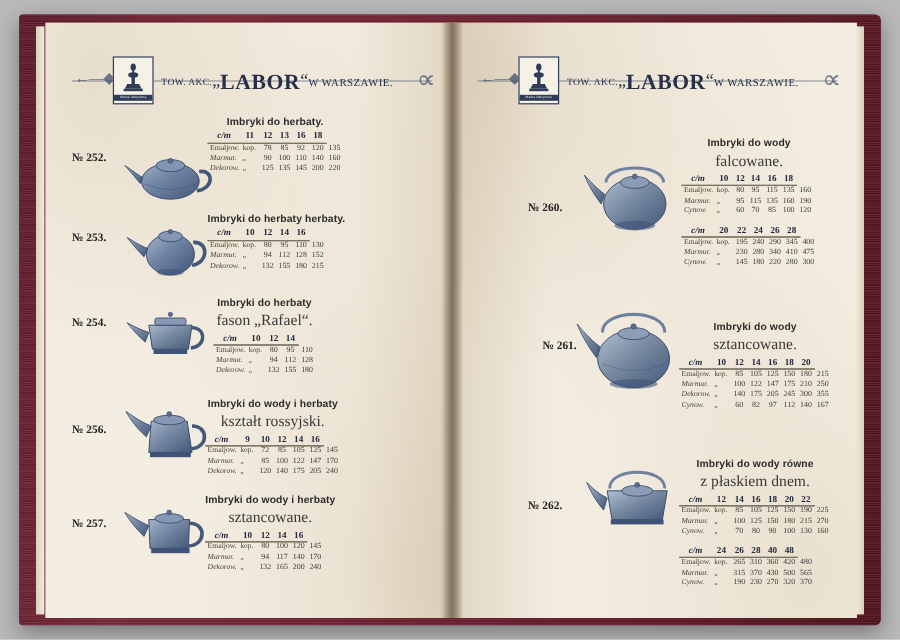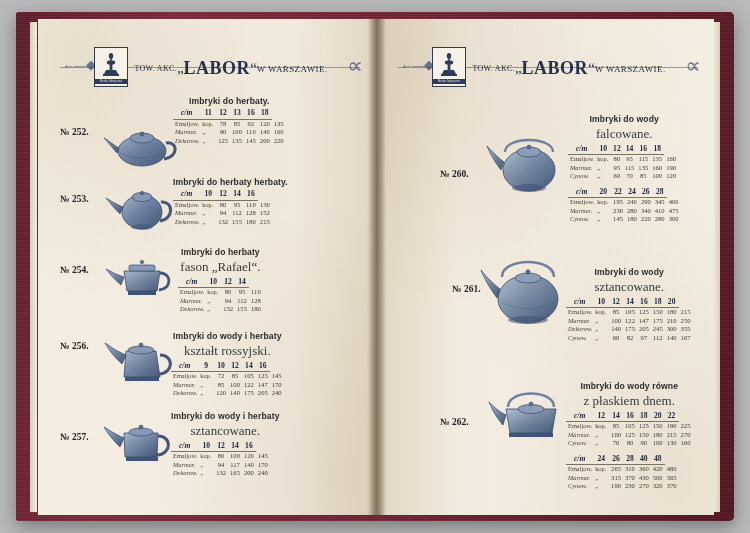--- a/index.html
+++ b/index.html
@@ -344,21 +344,21 @@
                   <td>132</td>
                   <td>155</td>
                   <td>180</td>
                   </tr>
               </tbody>
             </table>
           </div>
         </div>
 
         <div class="entry">
-          <div class="itemno" style="left:22px;top:322px;">№ 256.</div>
+          <div class="itemno" style="left:22px;top:335px;">№ 256.</div>
           <div class="illus" style="left:62px;top:310px;">
             <svg width="84" height="66" viewBox="0 0 84 66">
               <defs>
                   <linearGradient id="gD" x1="0" y1="0" x2="1" y2="1">
                 <stop offset="0%" stop-color="#a6b5ca"></stop>
                     <stop offset="50%" stop-color="#71849f"></stop>
                     <stop offset="100%" stop-color="#44587b"></stop>
                   </linearGradient>
                 </defs>
               <path d="M26 22 L56 22 L60 48 L24 48 Z" fill="url(#gD)" stroke="#36486a" stroke-width=".8"></path>

